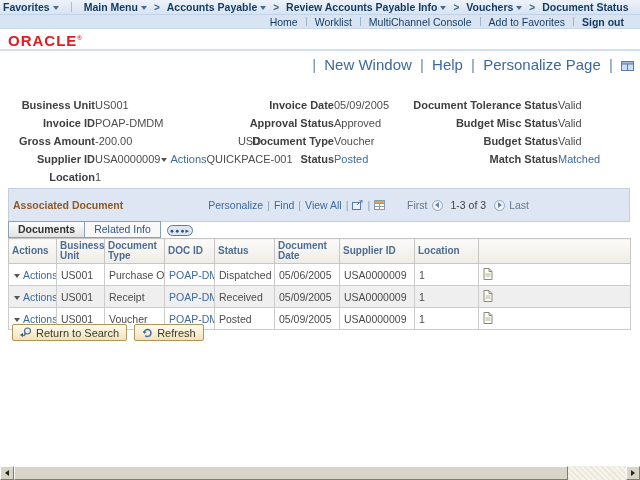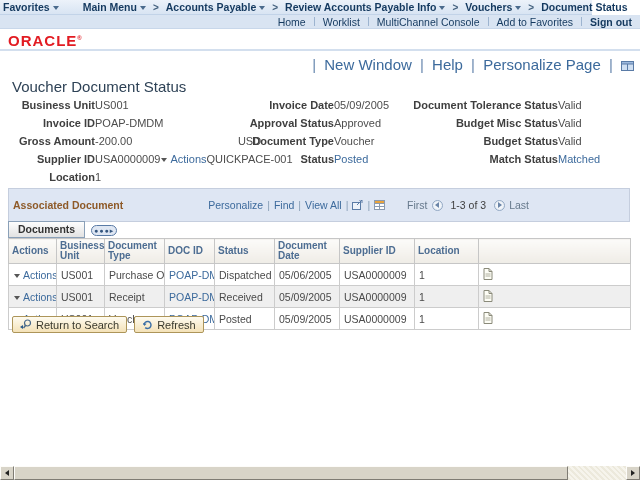--- a/index.html
+++ b/index.html
@@ -1,32 +1,32 @@
 <!DOCTYPE html>
 <html><head>
 <meta charset="utf-8">
 <style>
   * { box-sizing: border-box; margin: 0; padding: 0; }
   html,body { background:#fff; }
   body { font-family: "Liberation Sans", "DejaVu Sans", sans-serif; }
   #stage { position:relative; width:640px; height:480px; overflow:hidden; background:#fff; }
 
   
-  .topbar1 { position:absolute; left:0; top:0; width:592px; height:15px;
+  .topbar1 { position:absolute; left:0; top:0; width:640px; height:15px;
     background:linear-gradient(#ecf2fa,#d8e4f3); border-bottom:1px solid #c2d3e8;
     display:flex; align-items:center; font-size:10.5px; font-weight:600; color:#14395f; white-space:nowrap; }
   .topbar1 .crumb { padding:0 3px; cursor:pointer; }
   .tri-down { display:inline-block; width:0; height:0; border-left:3px solid transparent;
     border-right:3px solid transparent; border-top:4px solid #4a6a8c; margin-left:3px; vertical-align:middle; }
   .vsep { display:inline-block; width:1px; height:10px; background:#a9bed6; margin:0 9px; }
   .crumb-sep { color:#44617e; margin:0 4px; font-size:10px; }
 
   .topbar2 { position:absolute; left:0; top:15px; width:640px; height:14px;
     background:#d9e4f2; border-bottom:1px solid #c8d7ea;
-    display:flex; align-items:center; justify-content:flex-end; padding-right:8px;
+    display:flex; align-items:center; justify-content:flex-end; padding-right:16px;
     font-size:10.5px; color:#14395f; white-space:nowrap; }
   .topbar2 .hlink { cursor:pointer; }
   .topbar2 .hsep { display:inline-block; width:1px; height:9px; background:#9db4d0; margin:0 8px; }
   .signout { font-weight:bold; }
 
   .logoband { position:absolute; left:0; top:29px; width:640px; height:22px;
     background:#fff; border-bottom:2px solid #d3dfee; }
   .oracle { position:absolute; left:8px; top:3px; font-size:15px; font-weight:bold;
     letter-spacing:1px; color:#e21b22; }
   .oracle sup { font-size:6px; }
@@ -73,21 +73,21 @@
     font-size:7px; color:#33557e; letter-spacing:1px; cursor:pointer; }
 
   table.grid { border-collapse:collapse; table-layout:fixed; width:622px; background:#fff; }
   table.grid th { font-size:10px; line-height:10px; font-weight:bold; color:#4d6d92; text-align:left;
     background:linear-gradient(#fcfbf9,#efece6); border:1px solid #c6c6c6; padding:2px 3px; height:19px; vertical-align:middle; }
   table.grid td { font-size:10.5px; color:#4a4a4a; border:1px solid #cccccc; padding:2px 4px; height:22px;
     vertical-align:middle; white-space:nowrap; overflow:hidden; }
   tr.alt td { background:#efefef; }
 
   
-  .btnrow { position:absolute; left:12px; top:316px; display:flex; gap:7px; }
+  .btnrow { position:absolute; left:12px; top:324px; display:flex; gap:7px; }
   .psbtn { display:inline-flex; align-items:center; gap:4px; font-size:11px; color:#3a3a2e;
     background:linear-gradient(#fefbf0,#f4e2b8); border:1px solid #ad9559; border-radius:2px;
     padding:1px 7px; height:17px; cursor:pointer; font-family:inherit; }
 
   
   .hscroll { position:absolute; left:0; top:466px; width:640px; height:14px;
     background:repeating-linear-gradient(45deg,#f6f4ec 0 2px,#ece9dc 2px 4px); }
   .sb-btn { position:absolute; top:0; width:14px; height:14px; background:#d8d4c8;
     border:1px solid; border-color:#fdfcf9 #7f7c74 #7f7c74 #fdfcf9;
     display:flex; align-items:center; justify-content:center; cursor:pointer; }
@@ -140,21 +140,20 @@
     <span class="usep">|</span>
     <a>Personalize Page</a>
     <span class="usep">|</span>
     <svg width="13" height="10" style="vertical-align:-1px">
         <rect x="0.5" y="0.5" width="12" height="9" fill="#cfdff2" stroke="#5a7ba6"></rect>
         <rect x="0.5" y="0.5" width="12" height="2.5" fill="#9db9dd" stroke="#5a7ba6"></rect>
         <line x1="6.5" y1="3" x2="6.5" y2="10" stroke="#5a7ba6"></line>
       </svg>
   </div>
 
-  <div class="pagetitle">Voucher Document Status</div>
 
   <table class="ftable" id="ftable-left">
     <tbody>
         <tr>
           <td class="lbl">Business Unit</td>
           <td class="val">US001</td>
           <td class="ext"></td>
         </tr>
     <tr>
           <td class="lbl">Invoice ID</td>
@@ -251,20 +250,21 @@
         <span class="range">1-3 of 3</span>
         <span class="circ">
             <span class="tri-r"></span>
           </span>
         <span>Last</span>
       </span>
     </div>
 
     <div class="tabrow">
       <span class="tab active">Documents</span>
+      <span class="tab inactive">Related Info</span>
       <span class="pillicon">●●●▸</span>
     </div>
 
     <table class="grid">
       <colgroup>
         <col style="width:48px">
           <col style="width:48px">
           <col style="width:60px">
           <col style="width:50px">
         <col style="width:60px">

